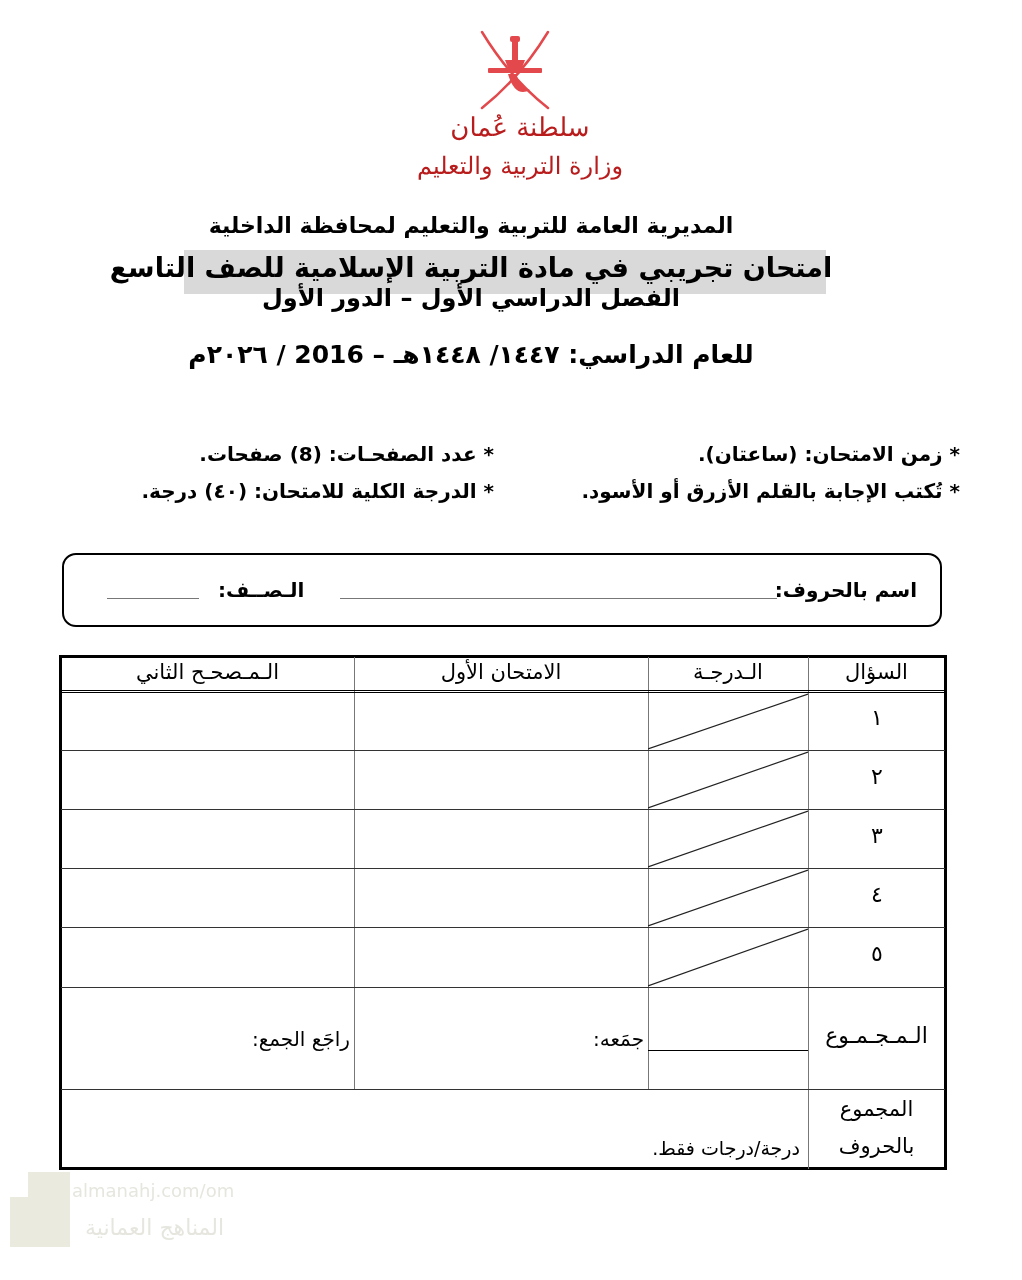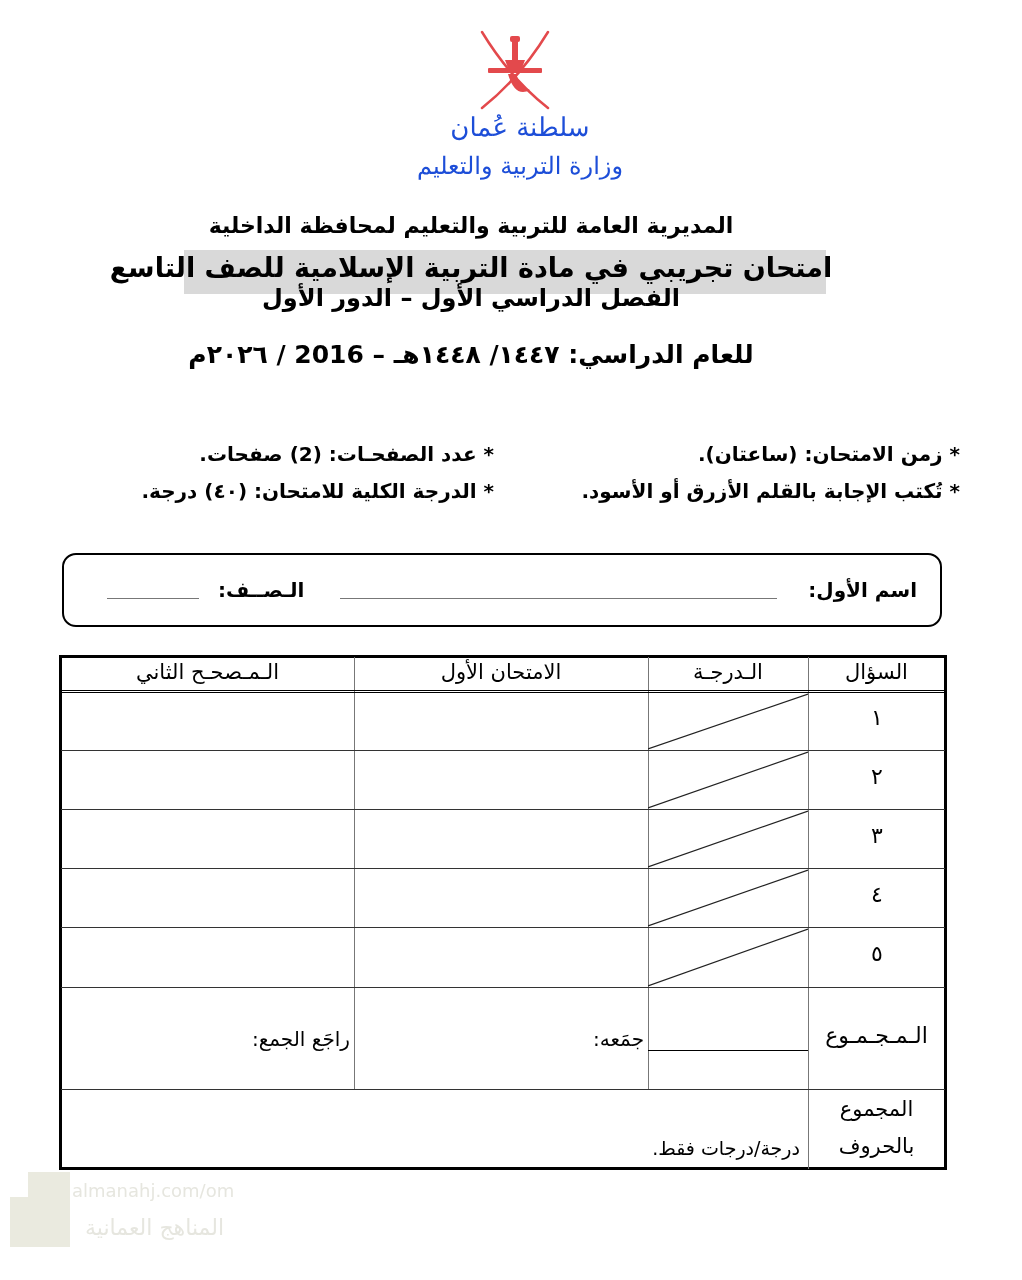--- a/index.html
+++ b/index.html
@@ -3,21 +3,21 @@
 <meta charset="utf-8">
 <style>
   html, body { margin: 0; padding: 0; background: #ffffff; }
   body {
     width: 1022px; height: 1280px; position: relative; overflow: hidden;
     font-family: "DejaVu Sans", sans-serif; color: #000;
   }
   .abs { position: absolute; }
   
   #emblem { left: 470px; top: 28px; width: 90px; height: 85px; }
-  .calli { font-family: "DejaVu Serif", serif; text-align: center; width: 260px; left: 390px; color: #1d4ed8; }
+  .calli { font-family: "DejaVu Serif", serif; text-align: center; width: 260px; left: 390px; color: #b91c1c; }
   #calli-1 { top: 112px; font-size: 26px; }
   #calli-2 { top: 152px; font-size: 24px; }
 
   .hdr { left: 0; width: 942px; text-align: center; direction: rtl; font-weight: bold; }
   #hdr-1 { top: 213px; font-size: 22px; }
   #hdr-2-wrap { top: 250px; left: 184px; width: 642px; height: 44px; background: #d9d9d9; }
   #hdr-2 { top: 252px; font-size: 27px; }
   #hdr-3 { top: 284px; font-size: 24px; }
   #hdr-4 { top: 340px; font-size: 25px; }
 
@@ -71,25 +71,25 @@
 <div id="calli-2" class="abs calli">وزارة التربية والتعليم</div>
 
 <div id="hdr-1" class="abs hdr">المديرية العامة للتربية والتعليم لمحافظة الداخلية</div>
 <div id="hdr-2-wrap" class="abs"></div>
 <div id="hdr-2" class="abs hdr">امتحان تجريبي في مادة التربية الإسلامية للصف التاسع</div>
 <div id="hdr-3" class="abs hdr">الفصل الدراسي الأول – الدور الأول</div>
 <div id="hdr-4" class="abs hdr">للعام الدراسي: ١٤٤٧/ ١٤٤٨هـ – 2016 / ٢٠٢٦م</div>
 
 <div id="info-r1" class="abs info">* زمن الامتحان: (ساعتان).</div>
 <div id="info-r2" class="abs info">* تُكتب الإجابة بالقلم الأزرق أو الأسود.</div>
-<div id="info-l1" class="abs info">* عدد الصفحـات: (2) صفحات.</div>
+<div id="info-l1" class="abs info">* عدد الصفحـات: (8) صفحات.</div>
 <div id="info-l2" class="abs info">* الدرجة الكلية للامتحان: (٤٠) درجة.</div>
 
 <div id="student-box" class="abs"></div>
-<div id="student-name-label" class="abs">اسم الأول:</div>
+<div id="student-name-label" class="abs">اسم بالحروف:</div>
 <div id="student-name-line" class="abs"></div>
 <div id="class-label" class="abs">الـصــف:</div>
 <div id="class-line" class="abs"></div>
 
 <div id="grade-table" class="abs"></div>
 
 <div class="vline" style="left:808px; top:657px; height:432px;"></div>
 <div class="vline" style="left:648px; top:657px; height:432px;"></div>
 <div class="vline" style="left:354px; top:657px; height:432px;"></div>
 <div class="vline" style="left:808px; top:1089px; height:80px;"></div>

